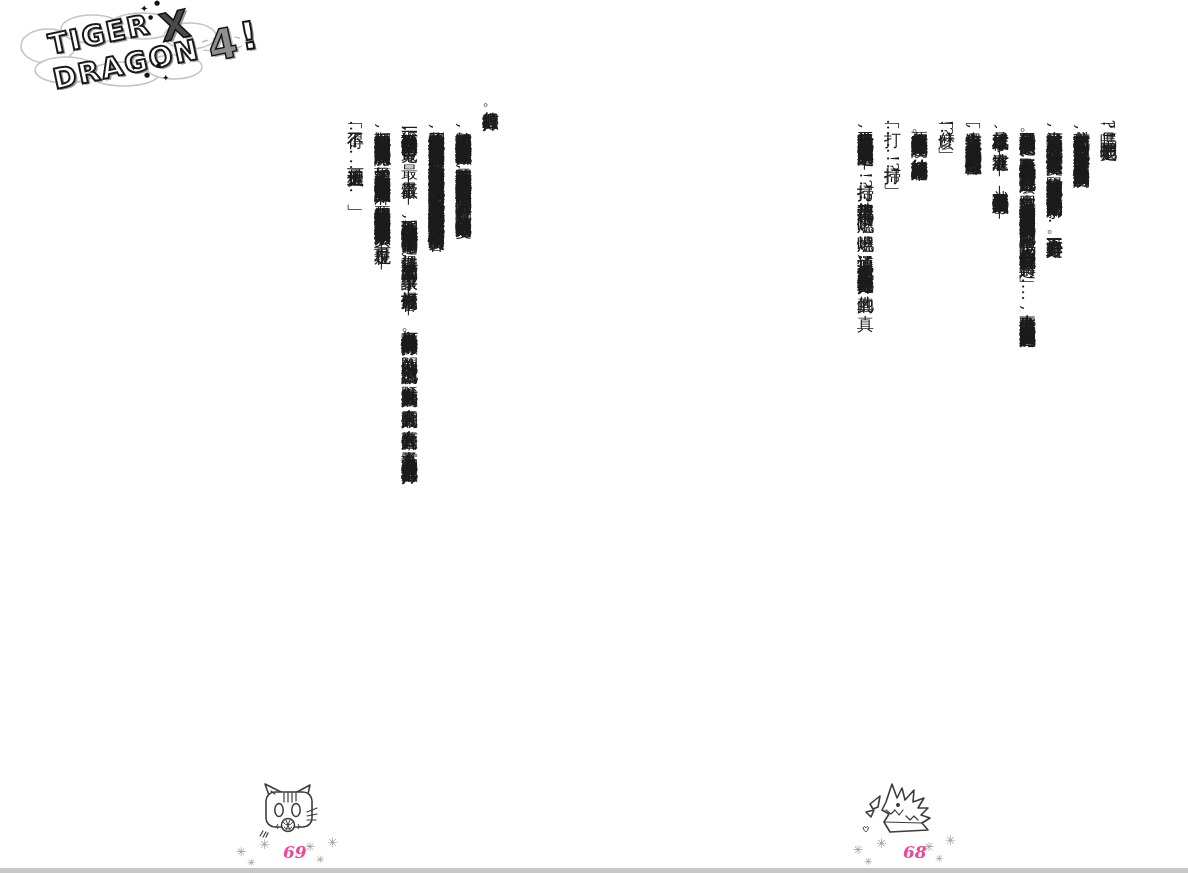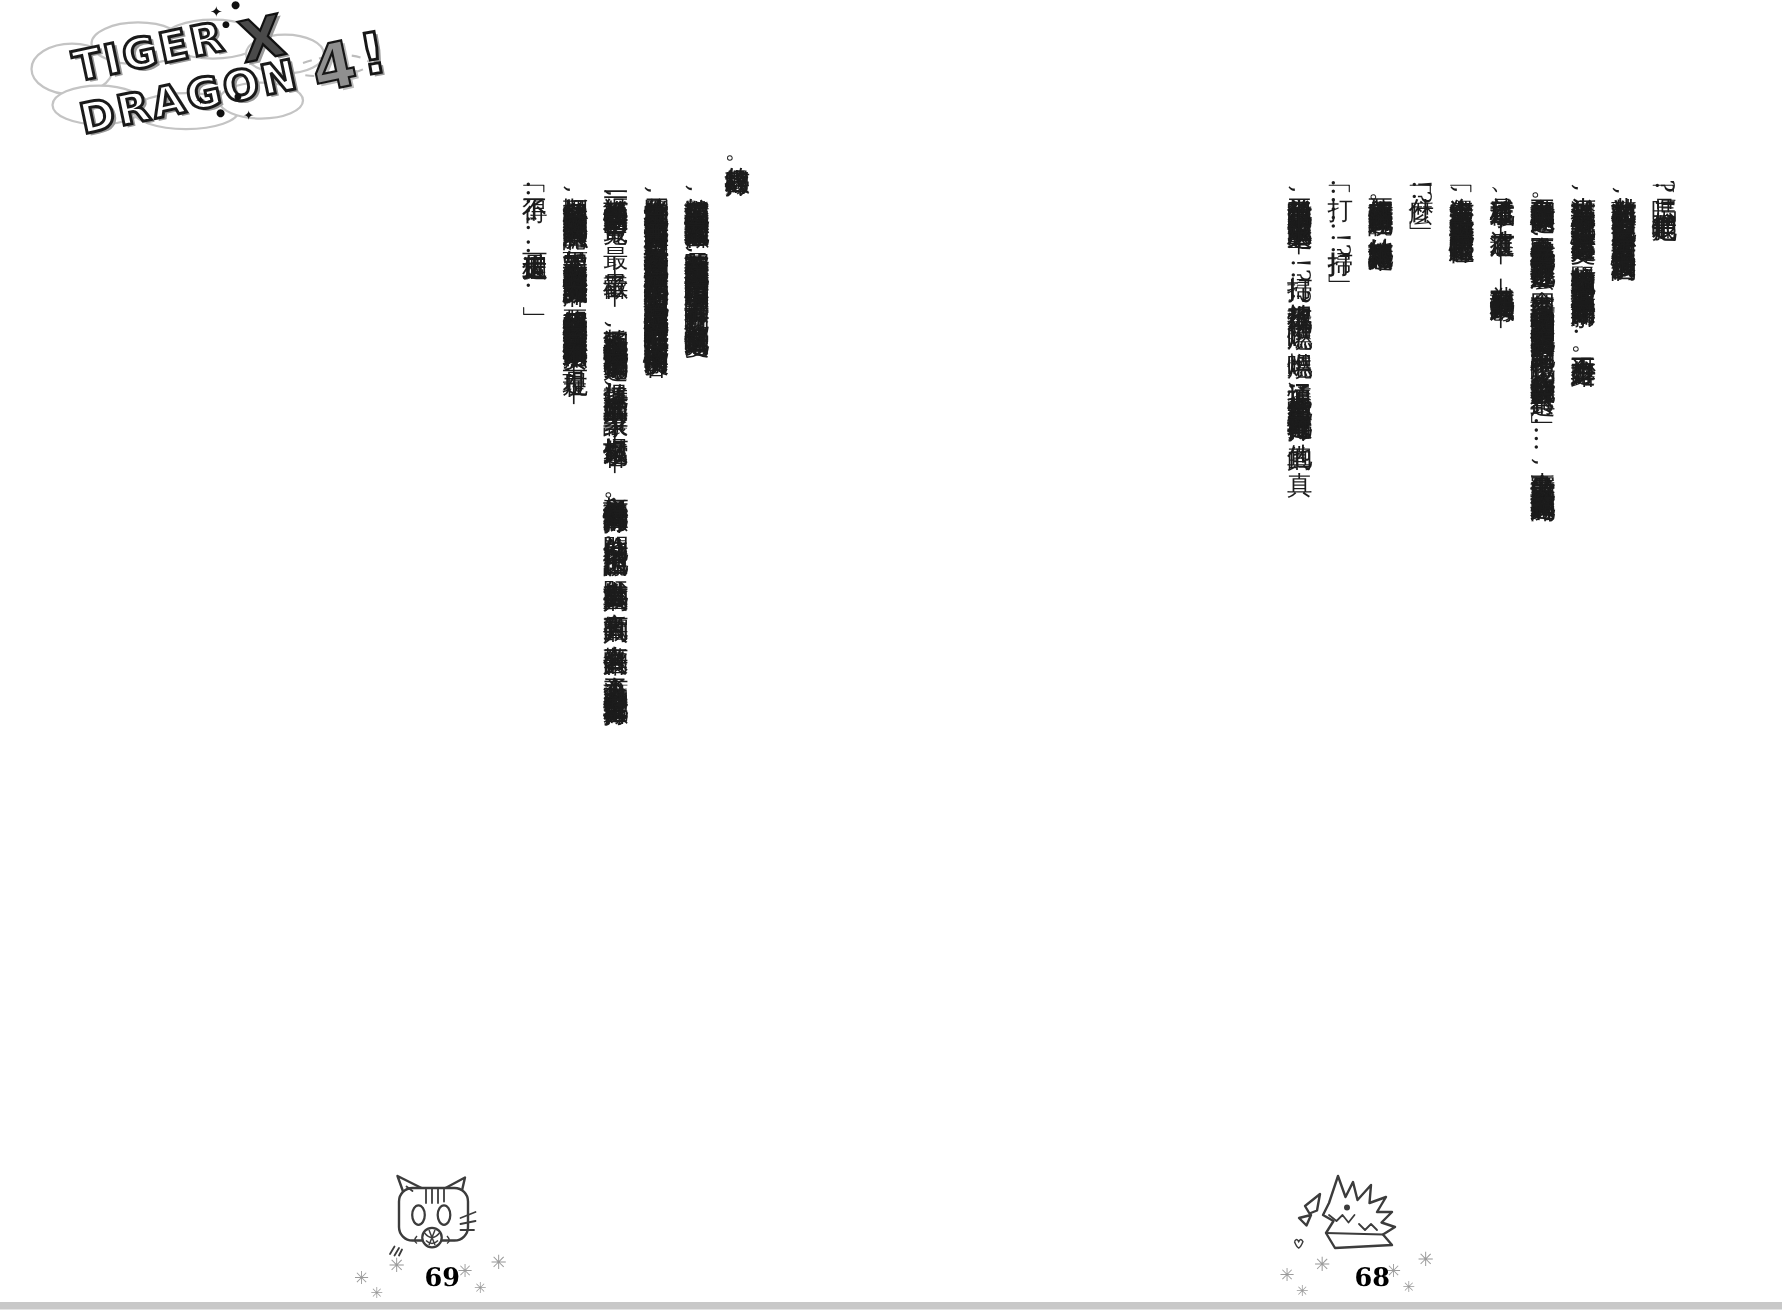--- a/index.html
+++ b/index.html
@@ -61,22 +61,22 @@
   .vtext-right{left:688px;}
   .vtext-left{left:70px;}
   .vtext p{margin:0;padding:0;text-indent:1.2em;}
   .vtext p.cont{text-indent:0;}
 
   
   .mascot{position:absolute;}
   .pagenum{
     position:absolute;
     font-family:"DejaVu Serif","Liberation Serif",serif;
-    font-weight:bold;
-    font-size:17px;color:#000000;
+    font-style:italic;font-weight:bold;
+    font-size:17px;color:#ec4899;
   }
   .sparkle{position:absolute;color:#9b9b9b;line-height:1;}
   .scan-bar{position:absolute;left:0;right:0;bottom:1px;height:5px;background:#c8c8c8;}
 </style>
 </head>
 <body>
 
 <div class="sheet">
 
   <div class="logo">

